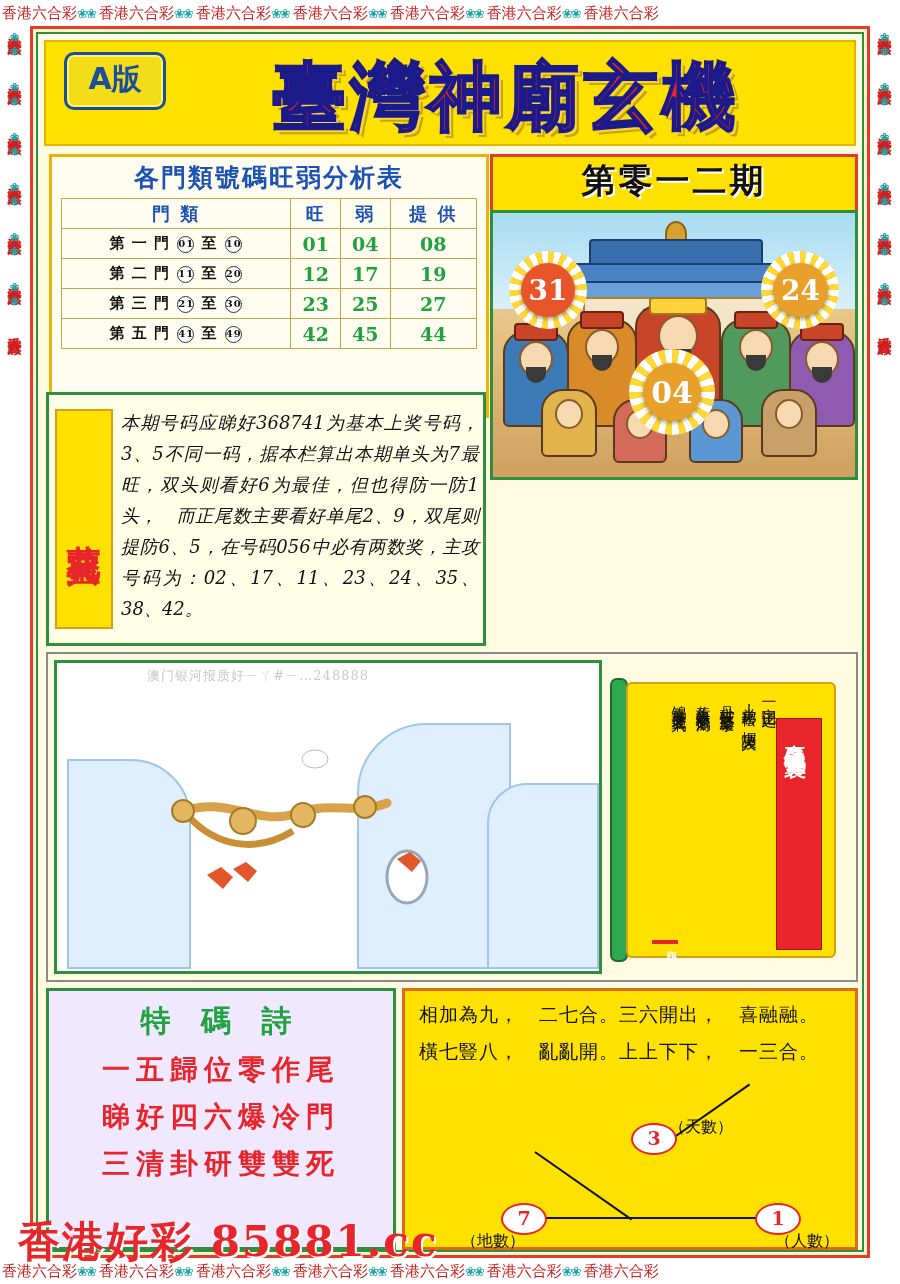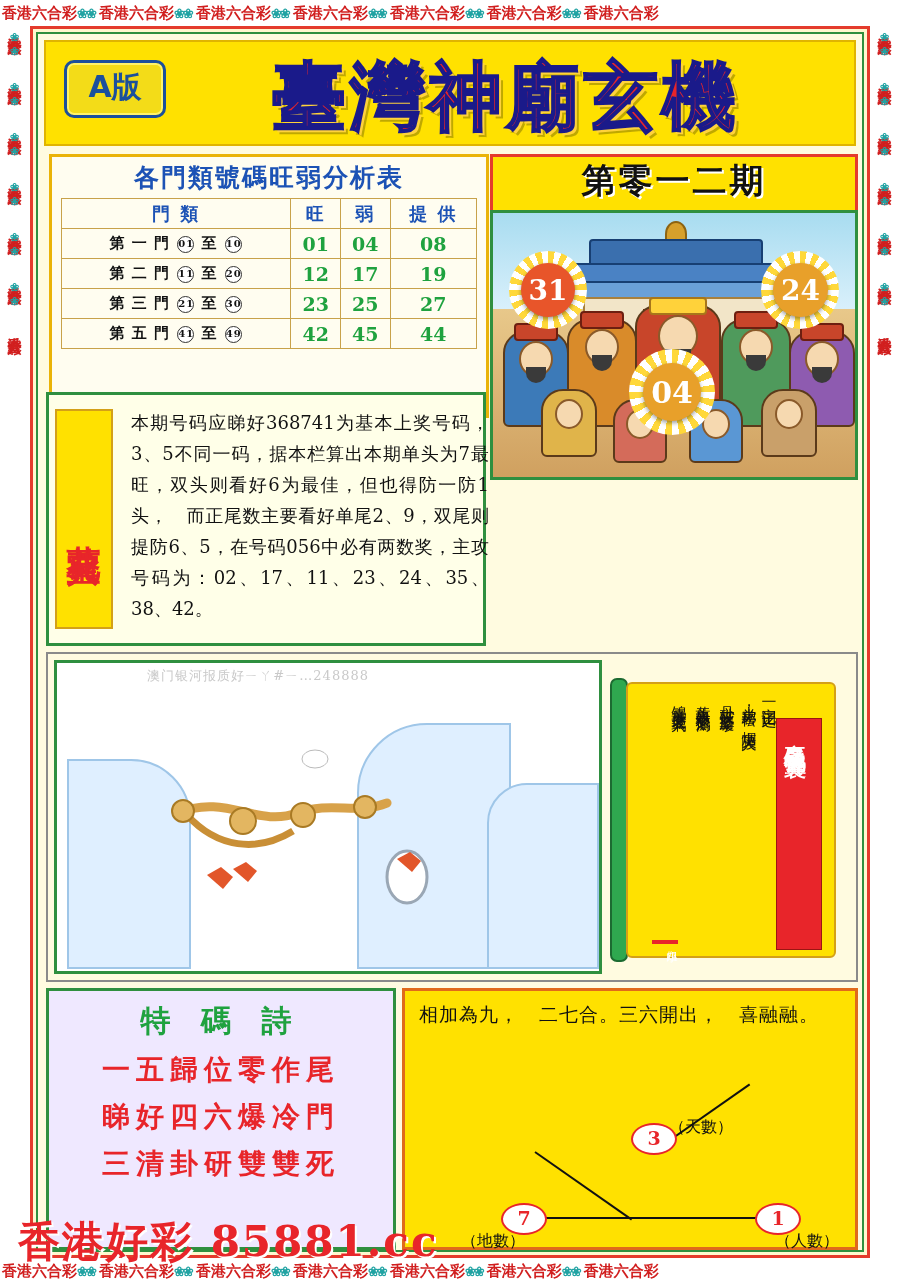--- a/index.html
+++ b/index.html
@@ -10,21 +10,21 @@
     overflow:hidden;
     position:relative;
   }
   
   .edge{position:absolute;background:#ffffff;overflow:hidden;}
   .edge-top{left:0;top:0;width:900px;height:26px;}
   .edge-bottom{left:0;top:1258px;width:900px;height:26px;}
   .edge-left{left:0;top:26px;width:30px;height:1232px;}
   .edge-right{left:870px;top:26px;width:30px;height:1232px;}
   .mk{
-    color:#d11f1f;font-weight:bold;font-size:15px;white-space:nowrap;
+    color:#d11f1f;font-weight:normal;font-size:15px;white-space:nowrap;
     letter-spacing:0px;
   }
   .edge-top .mkline,.edge-bottom .mkline{
     position:absolute;left:2px;top:4px;
   }
   .mk .dots{color:#21a3a3;letter-spacing:-2px;font-size:13px;}
   .vstrip{
     position:absolute;left:4px;top:0;width:22px;
     writing-mode:vertical-rl;text-orientation:upright;
     color:#d11f1f;font-weight:bold;font-size:14px;line-height:22px;
@@ -47,21 +47,21 @@
   }
 
   
   .title-band{
     position:absolute;left:6px;top:6px;width:812px;height:106px;
     background:#ffe100;
     border:2px solid #e0b400;
     box-sizing:border-box;
   }
   .title-logo{
-    position:absolute;left:18px;top:18px;width:96px;height:52px;
+    position:absolute;left:18px;top:10px;width:96px;height:52px;
     background:#f3dc18;border:3px solid #1b4f9c;border-radius:10px;
     color:#1b4f9c;font-size:30px;font-weight:bold;text-align:center;
     line-height:48px;font-family:"DejaVu Sans", sans-serif;
     box-shadow:inset 0 0 0 2px #fff36a;
   }
   .title-main{
     position:absolute;left:120px;top:8px;width:680px;height:94px;
     font-family:"DejaVu Serif", serif;
     font-size:74px;font-weight:bold;line-height:92px;
     color:#e8252a;
@@ -174,23 +174,23 @@
   }
   .sun-label{
     position:absolute;left:6px;top:14px;width:58px;height:220px;
     background:#ffe100;border:2px solid #d4a017;
     writing-mode:vertical-rl;text-orientation:upright;
     font-family:"DejaVu Serif",serif;font-size:34px;font-weight:bold;
     color:#e8252a;line-height:54px;letter-spacing:2px;
     text-align:center;box-sizing:border-box;padding-top:6px;
   }
   .sun-text{
-    position:absolute;left:82px;top:12px;width:358px;height:228px;
+    position:absolute;left:72px;top:12px;width:358px;height:228px;
     font-family:"DejaVu Serif",serif;font-size:18px;line-height:31px;
-    color:#111;text-align:justify;letter-spacing:0px;
+    color:#111;text-align:justify;letter-spacing:0px;font-style:italic;
   }
 
   
   .mid-box{
     position:absolute;left:8px;top:618px;width:812px;height:330px;
     background:#fffbe0;border:2px solid #8a8a8a;box-sizing:border-box;
   }
   .pic-box{
     position:absolute;left:6px;top:6px;width:548px;height:314px;
     background:#ffffff;border:3px solid #2f8f3f;box-sizing:border-box;overflow:hidden;
@@ -502,20 +502,21 @@
 
   <div class="poem-box">
     <div class="poem-title">特 碼 詩</div>
     <div class="poem-line">一五歸位零作尾</div>
     <div class="poem-line">睇好四六爆冷門</div>
     <div class="poem-line">三清卦研雙雙死</div>
   </div>
 
   <div class="verse-box">
     <div class="verse-line">相加為九，　二七合。三六開出，　喜融融。</div>
+    <div class="verse-line">橫七豎八，　亂亂開。上上下下，　一三合。</div>
 
     <div class="connector" style="left:130px;top:160px;width:118px;transform:rotate(35deg);"></div>
     <div class="connector" style="left:248px;top:160px;width:118px;transform:rotate(-35deg) translateX(-0px);transform-origin:left center;"></div>
     <div class="connector" style="left:140px;top:226px;width:218px;"></div>
 
     <div class="node" style="left:226px;top:132px;">3</div>
     <div class="node-lbl" style="left:264px;top:126px;">（天數）</div>
     <div class="node" style="left:96px;top:212px;">7</div>
     <div class="node-lbl" style="left:56px;top:240px;">（地數）</div>
     <div class="node" style="left:350px;top:212px;">1</div>

